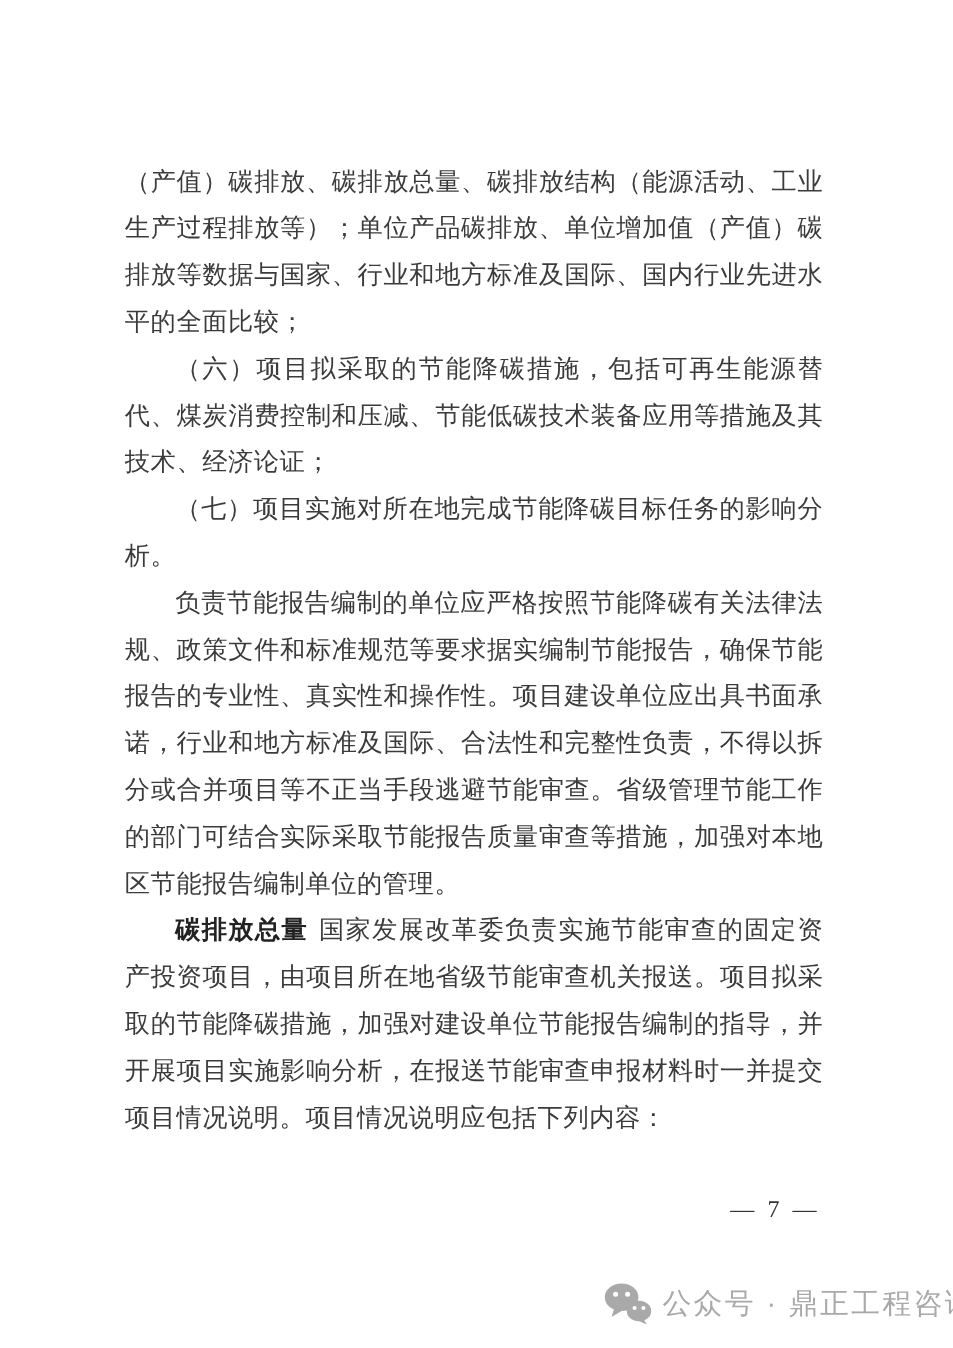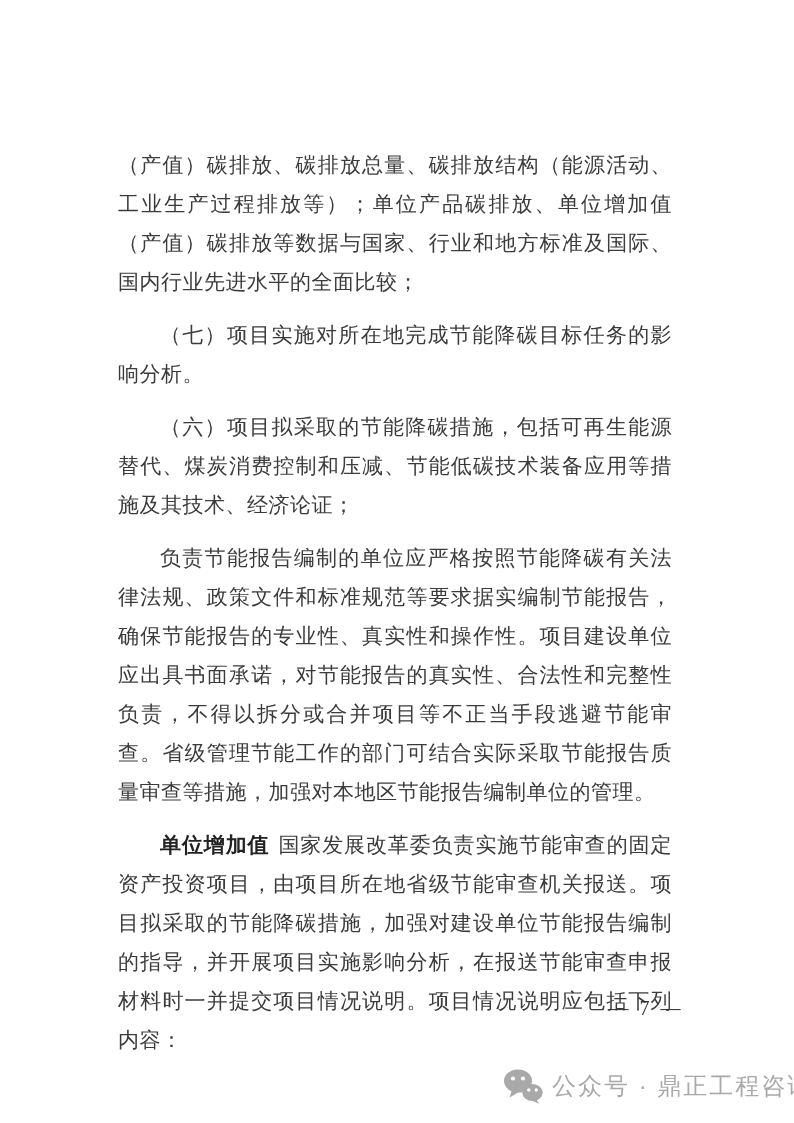--- a/index.html
+++ b/index.html
@@ -19,21 +19,21 @@
     inset: 0;
     background: #ffffff;
   }
   .text-block {
     position: absolute;
     left: 104px;
     top: 132px;
     width: 582px;
   }
   .para {
-    margin: 14px;
+    margin: 0;
     font-size: 21px;
     line-height: 39px;
     color: #3b3b3b;
     text-align: justify;
     text-justify: inter-ideograph;
     letter-spacing: 0.5px;
     word-break: break-all;
   }
   .para.indent {
     text-indent: 42px;
@@ -78,33 +78,33 @@
 
 <div class="page">
 
   <div class="text-block">
 
     <p class="para">
       <span>（产值）碳排放、碳排放总量、碳排放结构（能源活动、工业生产过程排放等）；单位产品碳排放、单位增加值（产值）碳排放等数据与国家、行业和地方标准及国际、国内行业先进水平的全面比较；</span>
     </p>
 
     <p class="para indent">
+      <span>（六）项目拟采取的节能降碳措施，包括可再生能源替代、煤炭消费控制和压减、节能低碳技术装备应用等措施及其技术、经济论证；</span>
+    </p>
+
+    <p class="para indent">
       <span>（七）项目实施对所在地完成节能降碳目标任务的影响分析。</span>
     </p>
 
     <p class="para indent">
-      <span>（六）项目拟采取的节能降碳措施，包括可再生能源替代、煤炭消费控制和压减、节能低碳技术装备应用等措施及其技术、经济论证；</span>
+      <span>负责节能报告编制的单位应严格按照节能降碳有关法律法规、政策文件和标准规范等要求据实编制节能报告，确保节能报告的专业性、真实性和操作性。项目建设单位应出具书面承诺，行业和地方标准及国际、合法性和完整性负责，不得以拆分或合并项目等不正当手段逃避节能审查。省级管理节能工作的部门可结合实际采取节能报告质量审查等措施，加强对本地区节能报告编制单位的管理。</span>
     </p>
 
     <p class="para indent">
-      <span>负责节能报告编制的单位应严格按照节能降碳有关法律法规、政策文件和标准规范等要求据实编制节能报告，确保节能报告的专业性、真实性和操作性。项目建设单位应出具书面承诺，对节能报告的真实性、合法性和完整性负责，不得以拆分或合并项目等不正当手段逃避节能审查。省级管理节能工作的部门可结合实际采取节能报告质量审查等措施，加强对本地区节能报告编制单位的管理。</span>
-    </p>
-
-    <p class="para indent">
-      <span class="lead">单位增加值</span><span>国家发展改革委负责实施节能审查的固定资产投资项目，由项目所在地省级节能审查机关报送。项目拟采取的节能降碳措施，加强对建设单位节能报告编制的指导，并开展项目实施影响分析，在报送节能审查申报材料时一并提交项目情况说明。项目情况说明应包括下列内容：</span>
+      <span class="lead">碳排放总量</span><span>国家发展改革委负责实施节能审查的固定资产投资项目，由项目所在地省级节能审查机关报送。项目拟采取的节能降碳措施，加强对建设单位节能报告编制的指导，并开展项目实施影响分析，在报送节能审查申报材料时一并提交项目情况说明。项目情况说明应包括下列内容：</span>
     </p>
 
 
   </div>
 
   <div class="page-number">— 7 —</div>
 
   <div class="footer-watermark">
     <svg class="wechat-icon" width="40" height="36" viewBox="0 0 40 36" aria-hidden="true">
       <ellipse cx="15" cy="13" rx="14" ry="11.5" fill="currentColor"></ellipse>

